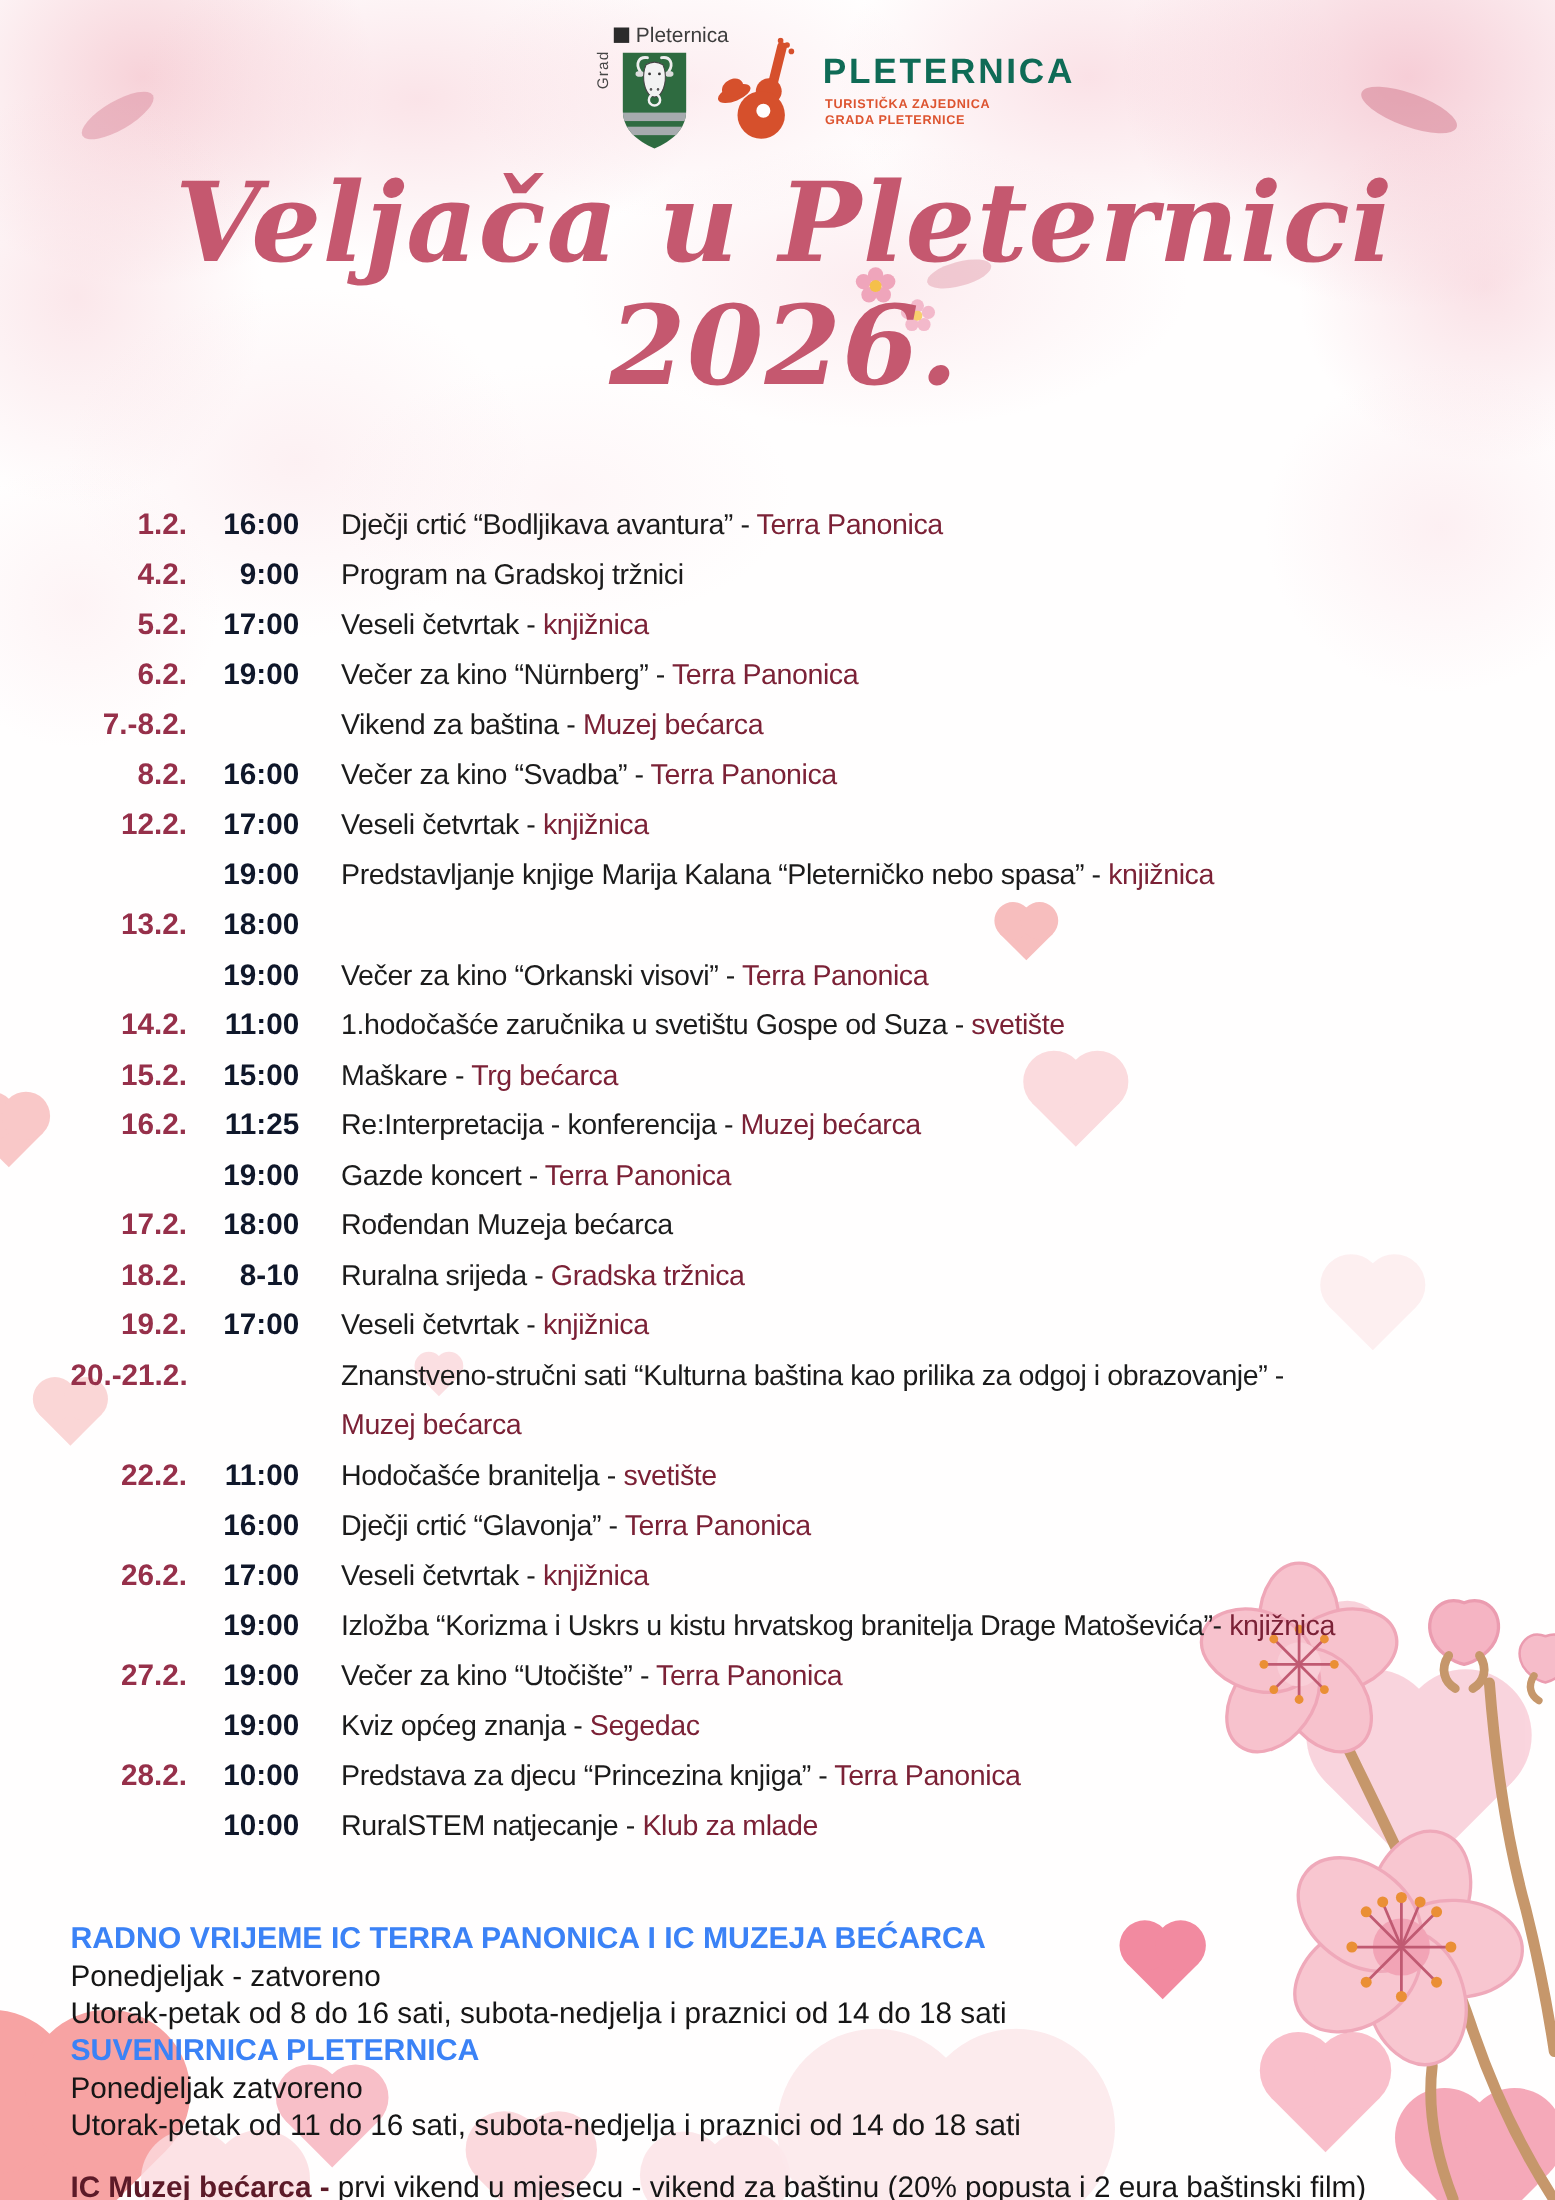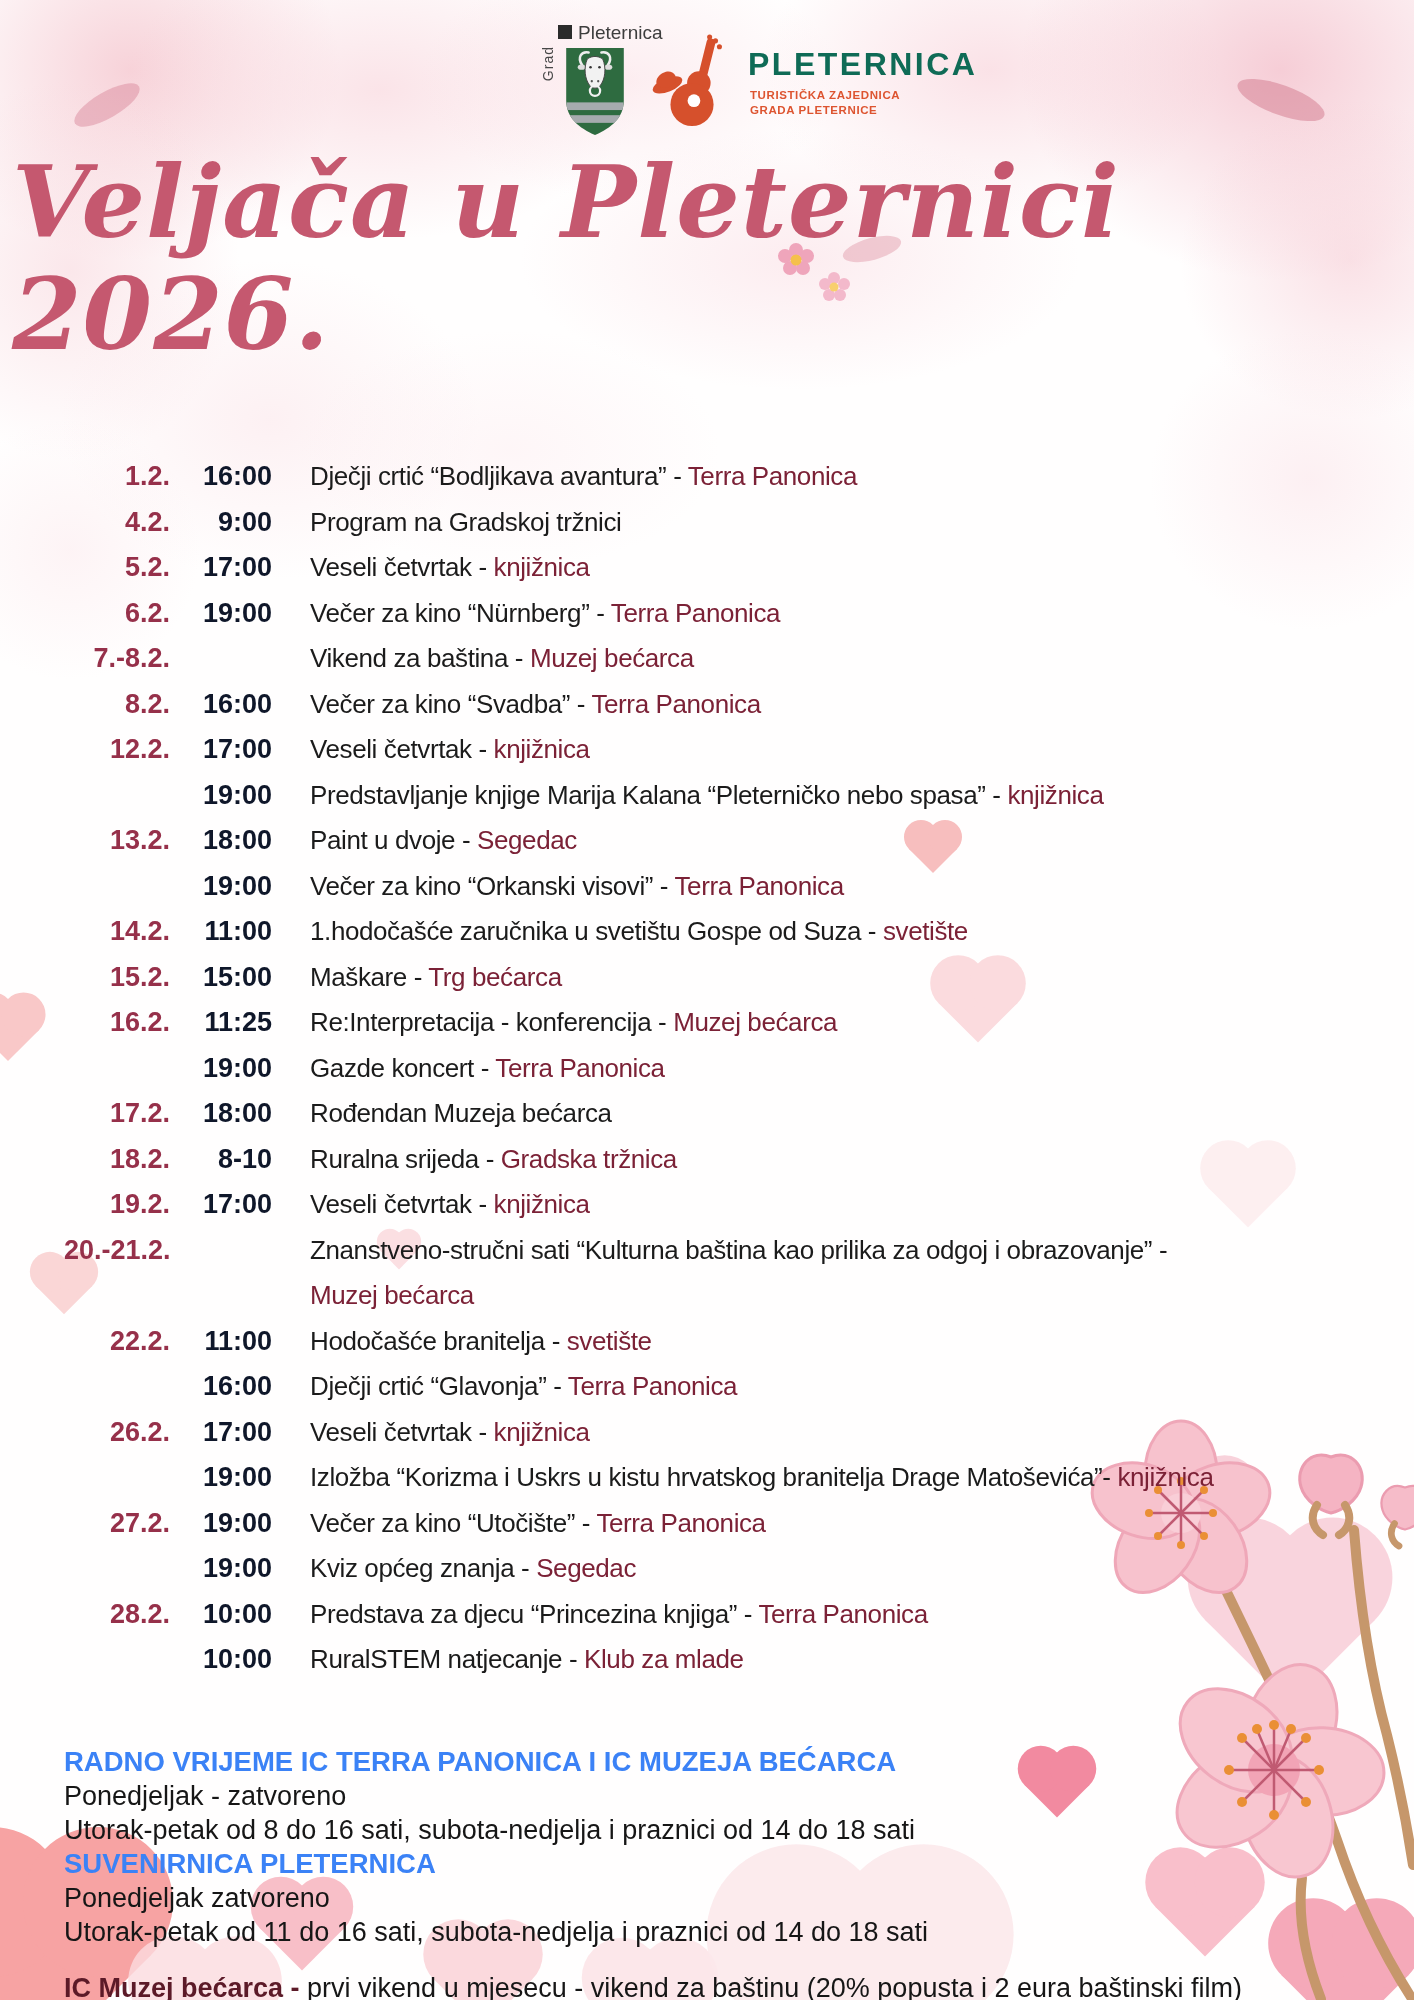--- a/index.html
+++ b/index.html
@@ -26,21 +26,21 @@
   .black-sq{position:absolute; left:20px; top:9px; width:14px; height:14px; background:#2b2b2b;}
   .city-name{position:absolute; left:40px; top:6px; font-size:19px; color:#3d3d3d;}
   .shield{position:absolute; left:25px; top:30px;}
   .tz-logo{position:absolute; left:652px; top:28px; width:320px; height:108px; z-index:2;}
   .guitar{position:absolute; left:0; top:6px;}
   .tz-name{position:absolute; left:96px; top:18px; font-size:32px; font-weight:bold;
            color:#0f6b56; letter-spacing:2.5px;}
   .tz-sub{position:absolute; left:98px; top:60px; font-size:11.5px; font-weight:bold;
           color:#dd5430; letter-spacing:.6px; line-height:15px;}
   
-  .title{position:relative; z-index:2; padding-top:146px; text-align:left;
+  .title{position:relative; z-index:2; padding-top:146px; text-align:center;
          font-family:"DejaVu Serif", serif; font-style:italic; font-weight:bold;
          font-size:100px; line-height:1.12; color:#c5586f; letter-spacing:1px;padding-left:12px;}
   
   .events{position:relative; z-index:2; margin:84px 30px 0 64px;}
   .row{display:grid; grid-template-columns:106px 102px 1fr; line-height:45.5px; min-height:45.5px;}
   .ev-date{text-align:right; font-weight:bold; font-size:27px; color:#96304a; white-space:nowrap;}
   .ev-time{text-align:right; font-weight:bold; font-size:27px; color:#0f172a;}
   .ev-desc{padding-left:38px; font-size:26px; letter-spacing:-0.4px; color:#1b1b1b;}
   .ev-loc{color:#7b2136;}
   .ev-loc.nl{display:block;}
@@ -314,21 +314,20 @@
 
       <div class="row">
         <span class="ev-date"></span>
         <span class="ev-time">19:00</span>
         <span class="ev-desc"><span>Predstavljanje knjige Marija Kalana “Pleterničko nebo spasa” - </span><span class="ev-loc">knjižnica</span></span>
       </div>
 
       <div class="row">
         <span class="ev-date">13.2.</span>
         <span class="ev-time">18:00</span>
-        <span class="ev-desc"><span>Paint u dvoje - </span><span class="ev-loc">Segedac</span></span>
       </div>
 
       <div class="row">
         <span class="ev-date"></span>
         <span class="ev-time">19:00</span>
         <span class="ev-desc"><span>Večer za kino “Orkanski visovi” - </span><span class="ev-loc">Terra Panonica</span></span>
       </div>
 
       <div class="row">
         <span class="ev-date">14.2.</span>

